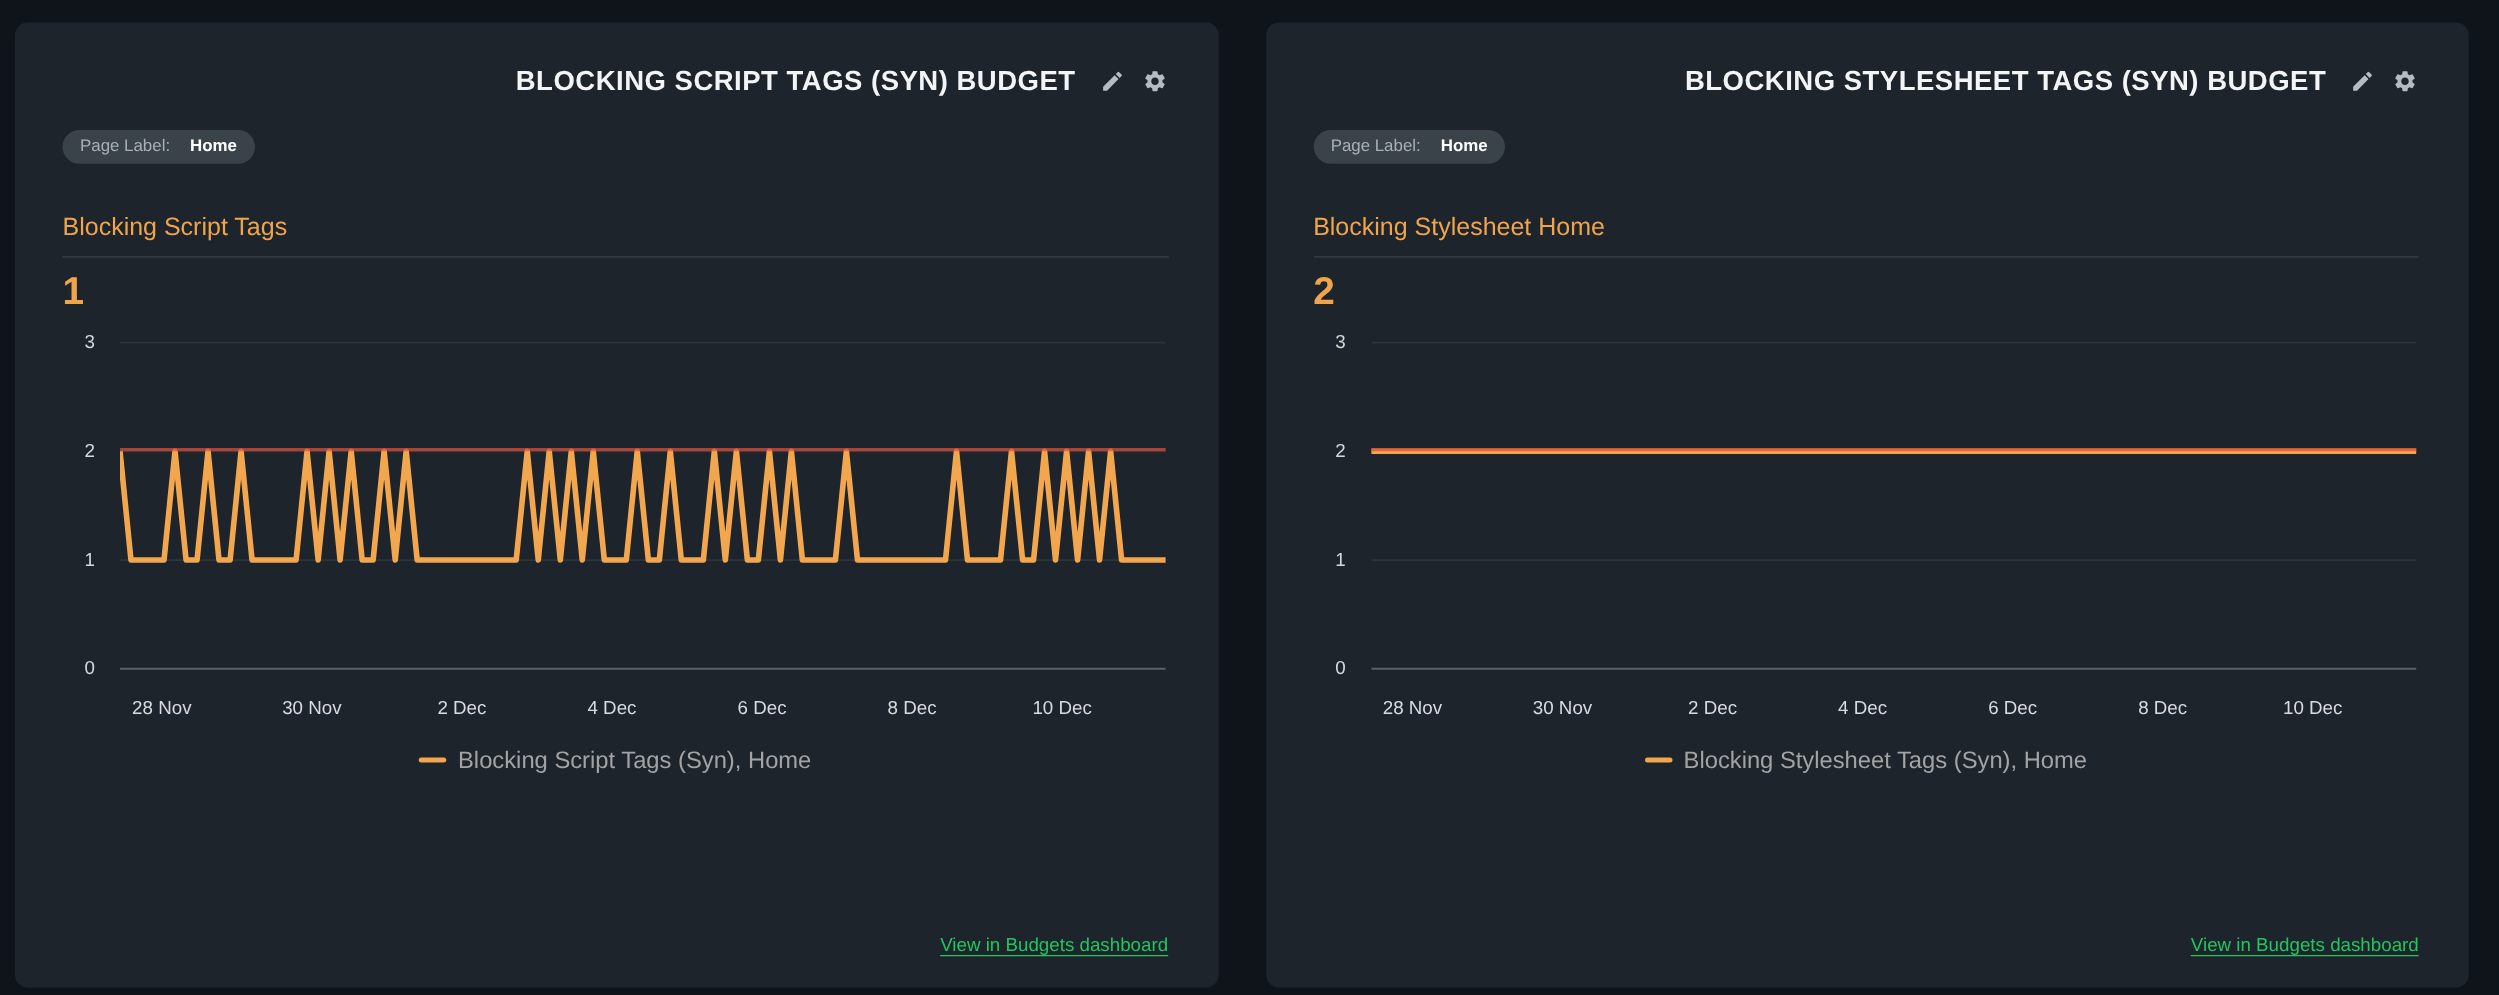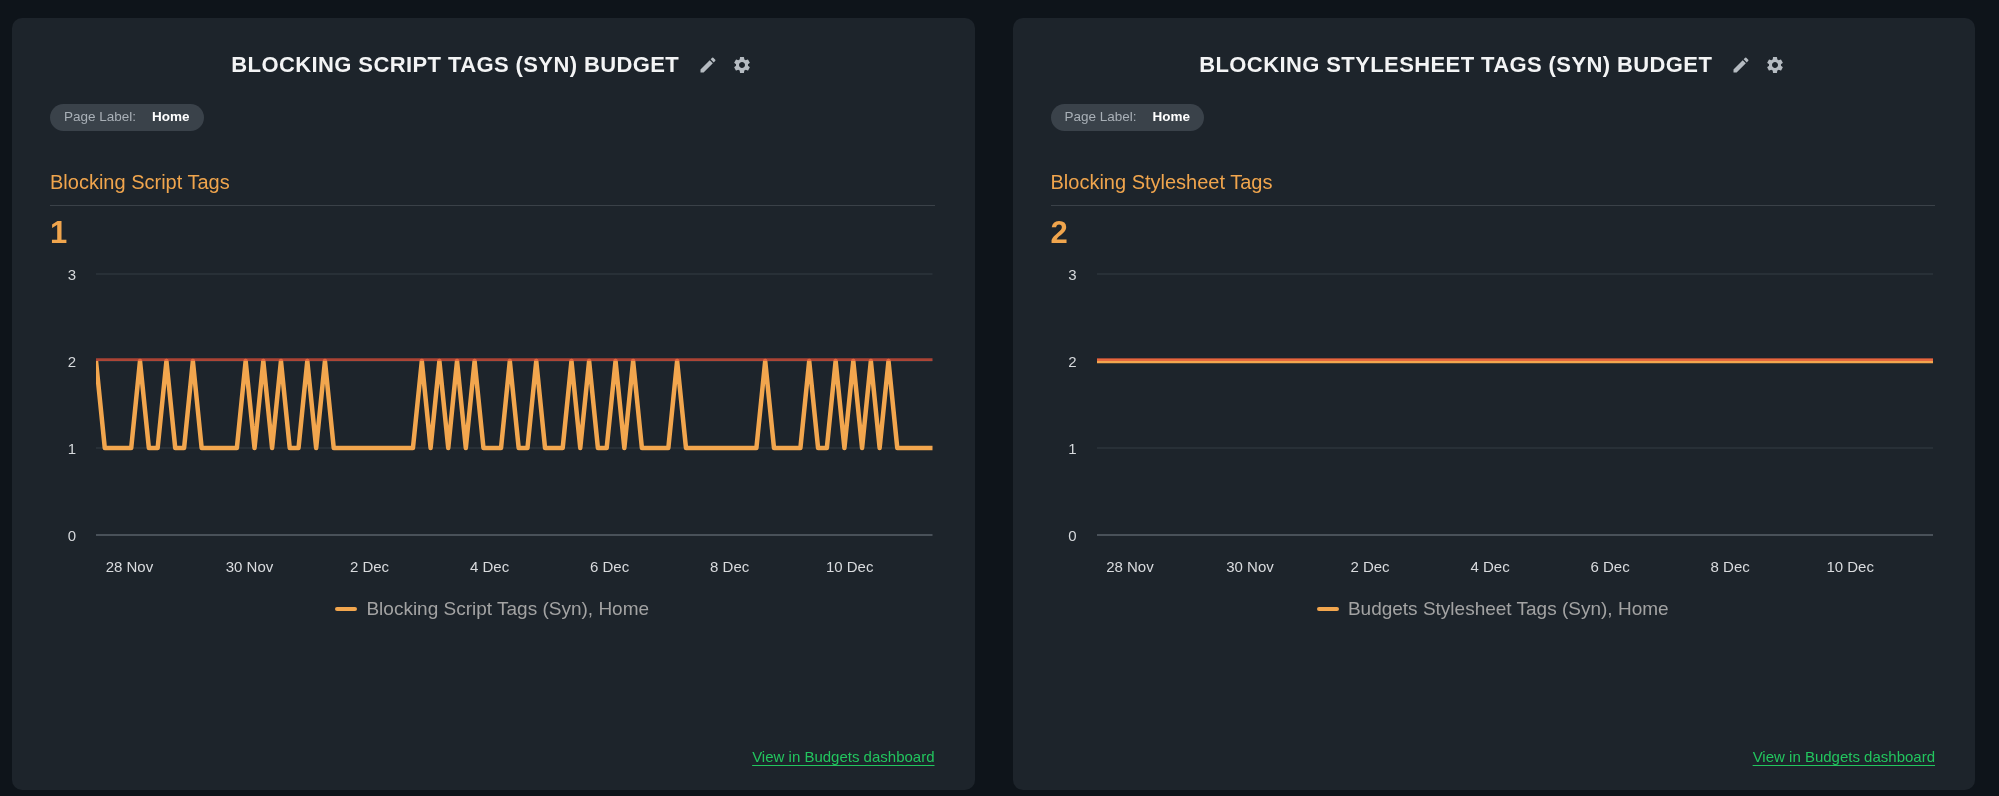--- a/index.html
+++ b/index.html
@@ -14,21 +14,21 @@
   }
   .card {
     flex:1;
     min-width:0;
     background:#1d242b;
     border-radius:10px;
     padding:34px 40px 24px 38px;
     display:flex;
     flex-direction:column;
   }
-  .card-header { display:flex; justify-content:center; align-items:flex-start; }
+  .card-header { display:flex; justify-content:flex-end; align-items:flex-start; }
   .card-title {
     color:#f3f4f5; font-size:22px; font-weight:800; letter-spacing:.4px; line-height:1.15;
   }
   .icons { display:flex; gap:12px; flex:none; margin-left:18px; margin-top:2px; }
   .icon-btn { background:none; border:none; padding:1px; cursor:pointer; color:#b5bbc1; }
   svg.ic { width:20px; height:20px; fill:currentColor; display:block; }
   .badge {
     margin-top:27px; align-self:flex-start; display:inline-flex; align-items:center; gap:16px;
     background:#3a424a; border-radius:15px; padding:6px 14px 7px;
     font-size:13.5px; color:#a9b0b7; line-height:1;
@@ -148,21 +148,21 @@
         </span>
       </button>
     </div>
   </div>
 
   <div class="badge">
     <span>Page Label:</span>
     <b>Home</b>
   </div>
 
-  <div class="metric-label">Blocking Stylesheet Tags</div>
+  <div class="metric-label">Blocking Stylesheet Home</div>
   <div class="big-number">2</div>
 
   <div class="chart" id="chart-1">
     <div class="plot" id="plot-1">
         <svg viewBox="0 0 1000 280" preserveAspectRatio="none">
           <line x1="0" x2="1000" y1="183" y2="183" stroke="#2c343c" stroke-width="1.4" vector-effect="non-scaling-stroke"></line>
           <line x1="0" x2="1000" y1="96" y2="96" stroke="#2c343c" stroke-width="1.4" vector-effect="non-scaling-stroke"></line>
           <line x1="0" x2="1000" y1="9" y2="9" stroke="#2c343c" stroke-width="1.4" vector-effect="non-scaling-stroke"></line>
           <line x1="0" x2="1000" y1="270" y2="270" stroke="#59616a" stroke-width="1.6" vector-effect="non-scaling-stroke"></line>
           <polyline points="0.0,96 10.5,96 21.1,96 31.6,96 42.1,96 52.6,96 63.2,96 73.7,96 84.2,96 94.7,96 105.3,96 115.8,96 126.3,96 136.8,96 147.4,96 157.9,96 168.4,96 178.9,96 189.5,96 200.0,96 210.5,96 221.1,96 231.6,96 242.1,96 252.6,96 263.2,96 273.7,96 284.2,96 294.7,96 305.3,96 315.8,96 326.3,96 336.8,96 347.4,96 357.9,96 368.4,96 378.9,96 389.5,96 400.0,96 410.5,96 421.1,96 431.6,96 442.1,96 452.6,96 463.2,96 473.7,96 484.2,96 494.7,96 505.3,96 515.8,96 526.3,96 536.8,96 547.4,96 557.9,96 568.4,96 578.9,96 589.5,96 600.0,96 610.5,96 621.1,96 631.6,96 642.1,96 652.6,96 663.2,96 673.7,96 684.2,96 694.7,96 705.3,96 715.8,96 726.3,96 736.8,96 747.4,96 757.9,96 768.4,96 778.9,96 789.5,96 800.0,96 810.5,96 821.1,96 831.6,96 842.1,96 852.6,96 863.2,96 873.7,96 884.2,96 894.7,96 905.3,96 915.8,96 926.3,96 936.8,96 947.4,96 957.9,96 968.4,96 978.9,96 989.5,96 1000.0,96" fill="none" stroke="#f2a64e" stroke-width="4.5" stroke-linejoin="round" vector-effect="non-scaling-stroke"></polyline>
@@ -178,19 +178,19 @@
       <span class="xlab" style="left: 4%;">28 Nov</span>
       <span class="xlab" style="left: 18.35%;">30 Nov</span>
       <span class="xlab" style="left: 32.7%;">2 Dec</span>
       <span class="xlab" style="left: 47.05%;">4 Dec</span>
       <span class="xlab" style="left: 61.4%;">6 Dec</span>
       <span class="xlab" style="left: 75.75%;">8 Dec</span>
       <span class="xlab" style="left: 90.1%;">10 Dec</span>
     </div>
 
   <div class="legend">
-    <span class="dash" id="dash-1" style="background: rgb(242, 166, 78);"></span><span>Budgets Stylesheet Tags (Syn), Home</span>
+    <span class="dash" id="dash-1" style="background: rgb(242, 166, 78);"></span><span>Blocking Stylesheet Tags (Syn), Home</span>
   </div>
 
   <div class="footer">
     <a>View in Budgets dashboard</a>
   </div>
 </section>
 
 </body></html>

